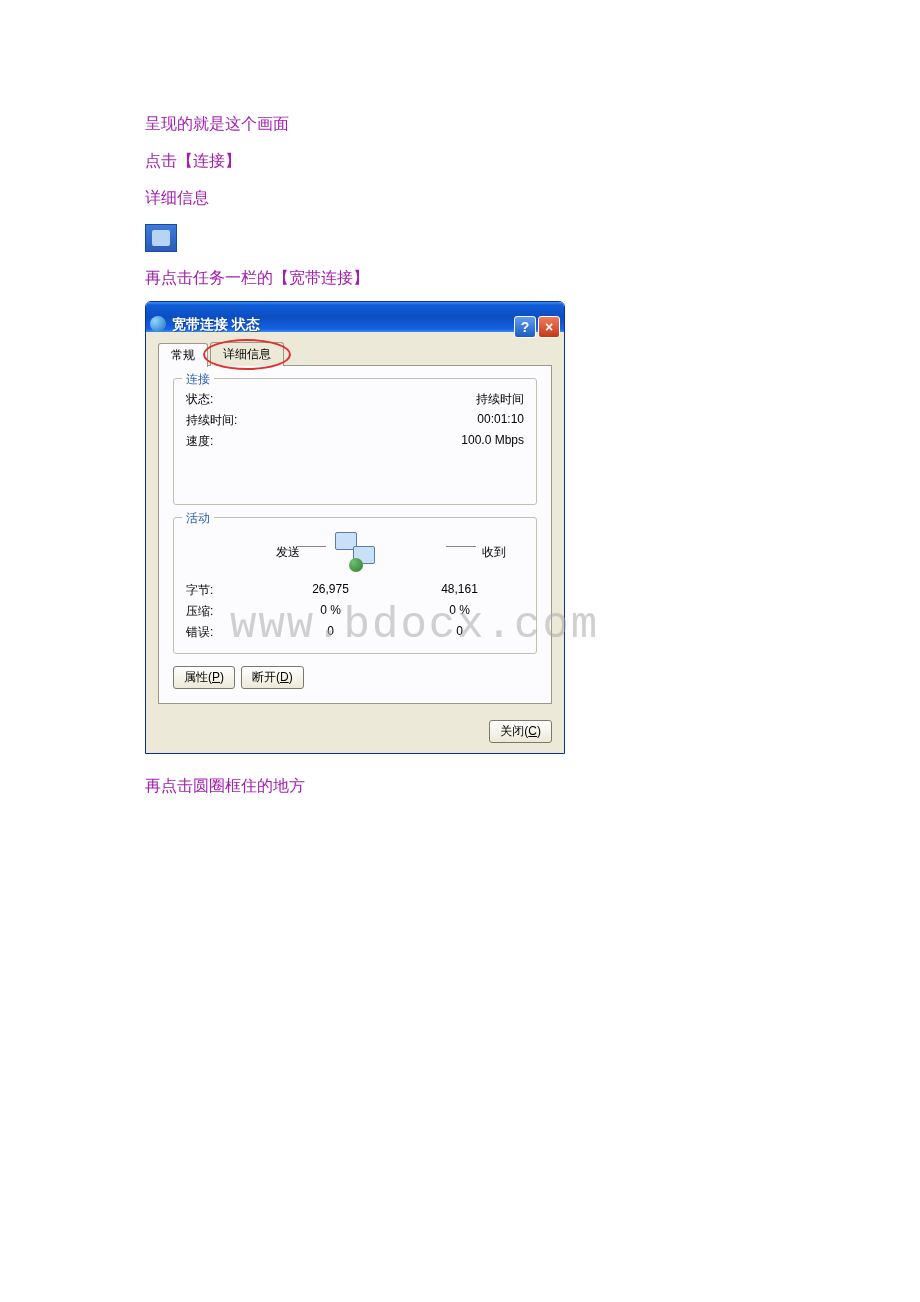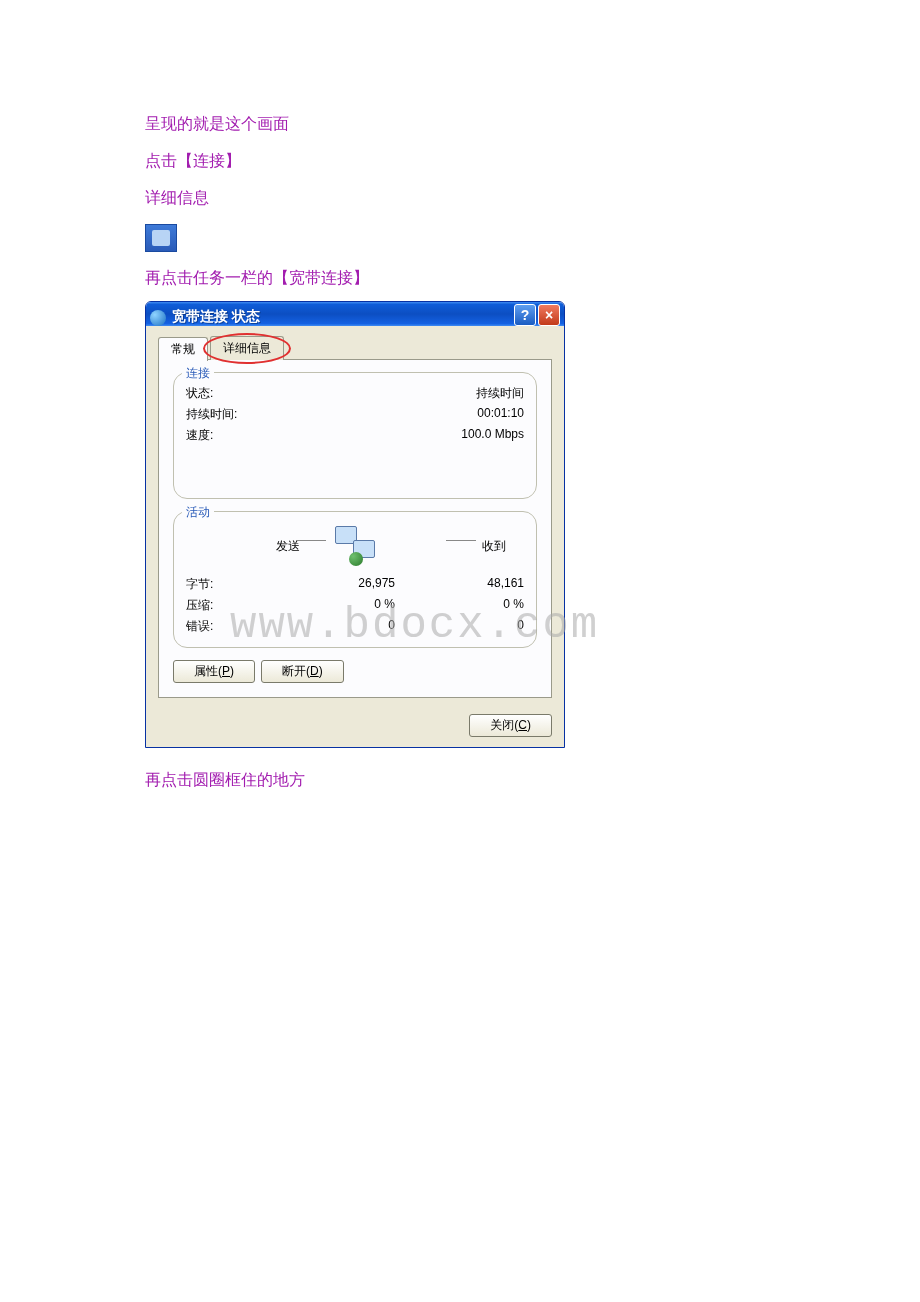--- a/index.html
+++ b/index.html
@@ -41,24 +41,24 @@
       margin-top: 8px;
       border: 1px solid #0731a3;
       border-radius: 6px 6px 0 0;
       overflow: hidden;
       font-family: "Tahoma", "SimSun", sans-serif;
       font-size: 12px;
       position: relative;
     }
     .titlebar {
       background: linear-gradient(to bottom, #3f8cf3 0%, #0f5dd8 10%, #0c4ec2 50%, #1461e2 90%, #3f8cf3 100%);
-      height: 24px;
-      display: flex;
-      align-items: flex-end;
-      padding: 0 4px;
+      height: 30px;
+      display: flex;
+      align-items: flex-start;
+      padding: 14px 4px;
       color: #fff;
     }
     .title-icon {
       width: 16px;
       height: 16px;
       border-radius: 50%;
       background: radial-gradient(circle at 30% 30%, #8fd4ff, #1a6fc5);
       margin-right: 6px;
     }
     .title-text {
@@ -122,21 +122,21 @@
     }
     .tab-panel {
       border: 1px solid #9a9a8a;
       background: #fcfcfe;
       padding: 12px 14px 14px 14px;
       position: relative;
       z-index: 1;
     }
     .group {
       border: 1px solid #c0c0b0;
-      border-radius: 14px;
+      border-radius: 3px;
       padding: 10px 12px 12px 12px;
       margin-bottom: 12px;
       position: relative;
     }
     .group-title {
       position: absolute;
       top: -8px;
       left: 8px;
       background: #fcfcfe;
       padding: 0 4px;
@@ -195,31 +195,31 @@
     }
     .dash-left { left: 110px; }
     .dash-right { right: 48px; }
     .stat-grid {
       display: grid;
       grid-template-columns: 80px 1fr 1fr;
       row-gap: 4px;
       font-size: 12px;
     }
     .stat-label { text-align: left; }
-    .stat-val { text-align: right; }
+    .stat-val { text-align: center; }
     .btn-row {
       display: flex;
       gap: 6px;
       margin-top: 8px;
     }
     .xp-btn {
       border: 1px solid #7a7a6a;
       background: linear-gradient(to bottom, #fff, #ece9d8);
       border-radius: 3px;
-      padding: 2px 20px;
+      padding: 2px 10px;
       font-size: 12px;
       font-family: inherit;
     }
     .dialog-footer {
       background: #ece9d8;
       padding: 8px 12px 10px 12px;
       display: flex;
       justify-content: flex-end;
       border-top: none;
     }

